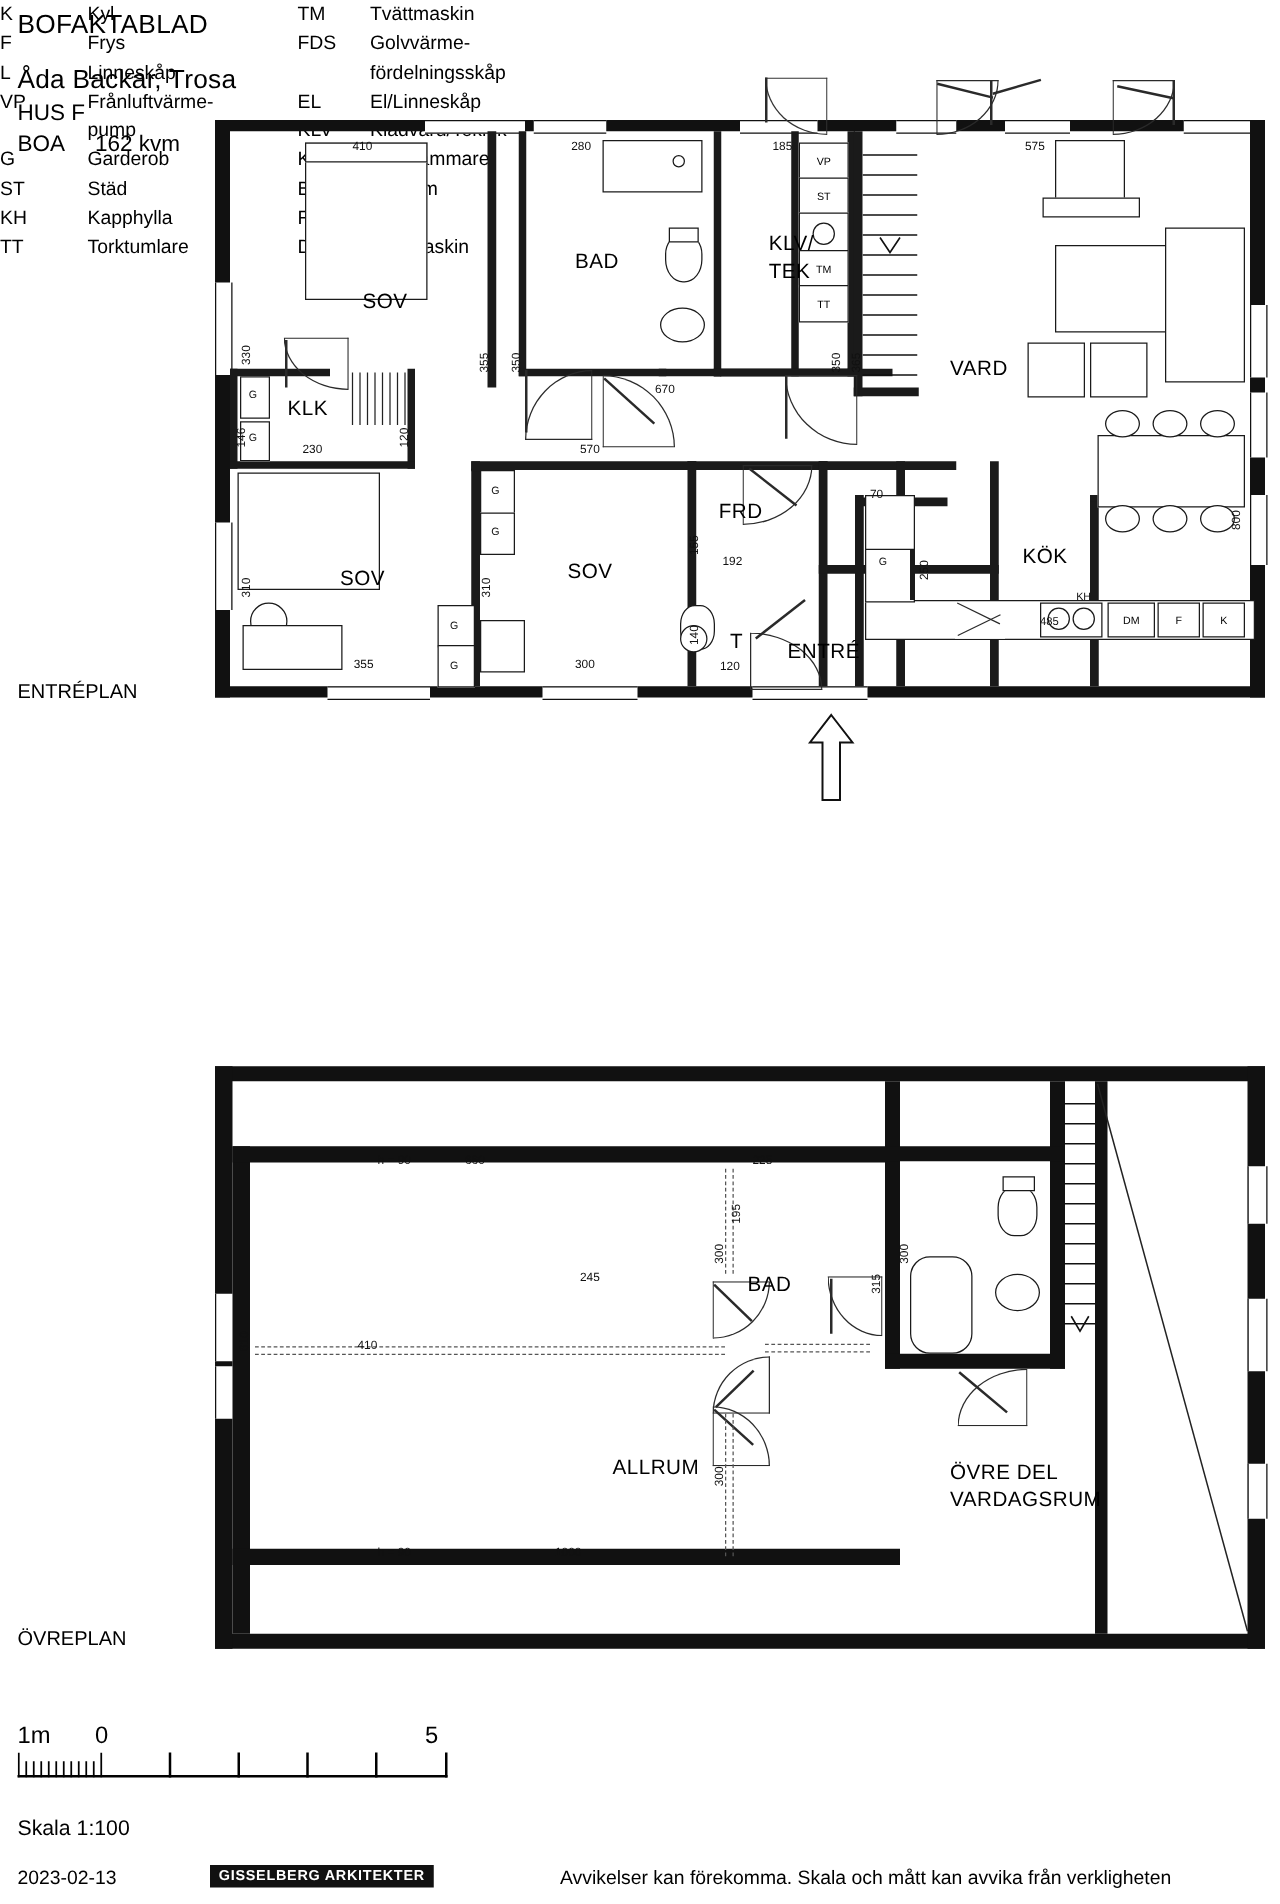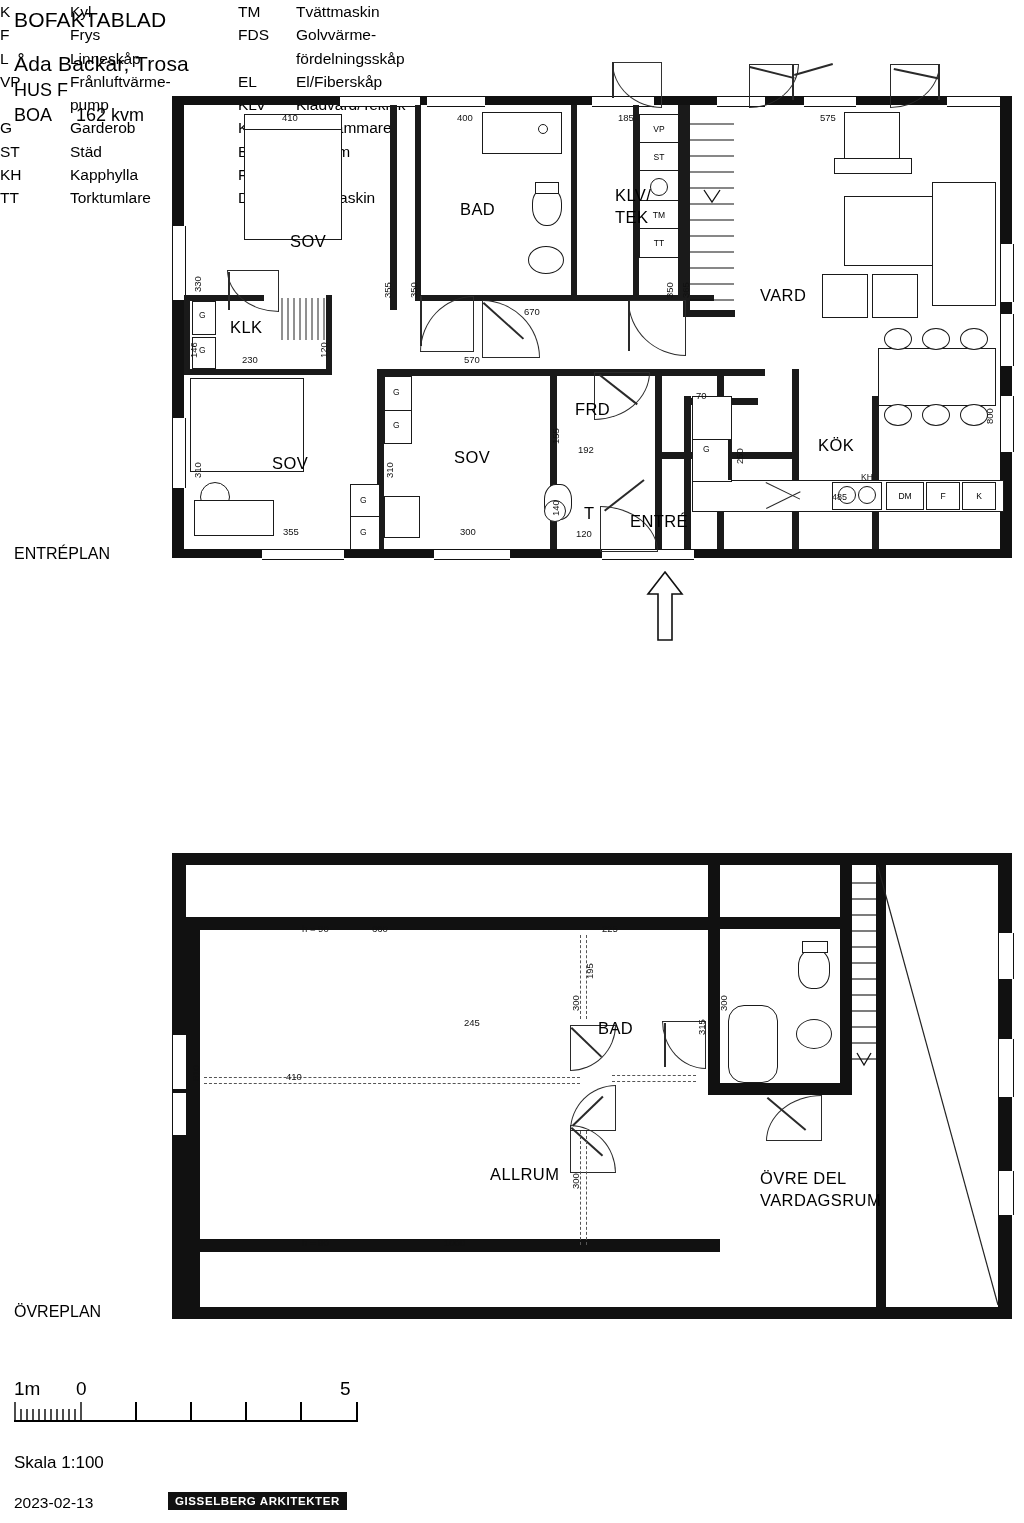--- a/index.html
+++ b/index.html
@@ -300,21 +300,21 @@
     <div class="room-label" style="left:588px; top:190px;">VARD</div>
     <div class="room-label" style="left:58px; top:222px;">KLK</div>
     <div class="room-label" style="left:100px; top:358px;">SOV</div>
     <div class="room-label" style="left:282px; top:352px;">SOV</div>
     <div class="room-label" style="left:403px; top:304px;">FRD</div>
     <div class="room-label" style="left:646px; top:340px;">KÖK</div>
     <div class="room-label" style="left:412px; top:408px;">T</div>
     <div class="room-label" style="left:458px; top:416px;">ENTRÉ</div>
 
     <div class="dim" style="left:110px; top:16px;">410</div>
-    <div class="dim" style="left:285px; top:16px;">400</div>
+    <div class="dim" style="left:285px; top:16px;">280</div>
     <div class="dim" style="left:446px; top:16px;">185</div>
     <div class="dim" style="left:648px; top:16px;">575</div>
     <div class="dim" style="left:70px; top:258px;">230</div>
     <div class="dim" style="left:352px; top:210px;">670</div>
     <div class="dim" style="left:292px; top:258px;">570</div>
     <div class="dim" style="left:111px; top:430px;">355</div>
     <div class="dim" style="left:288px; top:430px;">300</div>
     <div class="dim" style="left:404px; top:432px;">120</div>
     <div class="dim" style="left:406px; top:348px;">192</div>
     <div class="dim" style="left:524px; top:294px;">70</div>
@@ -360,21 +360,21 @@
       <tr>
         <td class="code">L</td>
         <td class="name">Linneskåp</td>
         <td class="code2"></td>
         <td class="name2">fördelningsskåp</td>
       </tr>
       <tr>
         <td class="code">VP</td>
         <td class="name">Frånluftvärme-</td>
         <td class="code2">EL</td>
-        <td class="name2">El/Fiberskåp</td>
+        <td class="name2">El/Linneskåp</td>
       </tr>
       <tr>
         <td class="code"></td>
         <td class="name">pump</td>
         <td class="code2">KLV</td>
         <td class="name2">Klädvård/Teknik</td>
       </tr>
       <tr>
         <td class="code">G</td>
         <td class="name">Garderob</td>
@@ -528,14 +528,15 @@
     <div class="sb-line" style="left:176px; top:24px; width:2px; height:20px;"></div>
     <div class="sb-line" style="left:231px; top:24px; width:2px; height:20px;"></div>
     <div class="sb-line" style="left:286px; top:24px; width:2px; height:20px;"></div>
     <div class="sb-line" style="left:342px; top:24px; width:2px; height:20px;"></div>
   </div>
 
   <div id="scale-text">Skala 1:100</div>
 
   <div id="date-text">2023-02-13</div>
   <div id="firm-badge">GISSELBERG ARKITEKTER</div>
+  <div id="disclaimer">Avvikelser kan förekomma. Skala och mått kan avvika från verkligheten</div>
 
 </div>
 
 </body></html>

